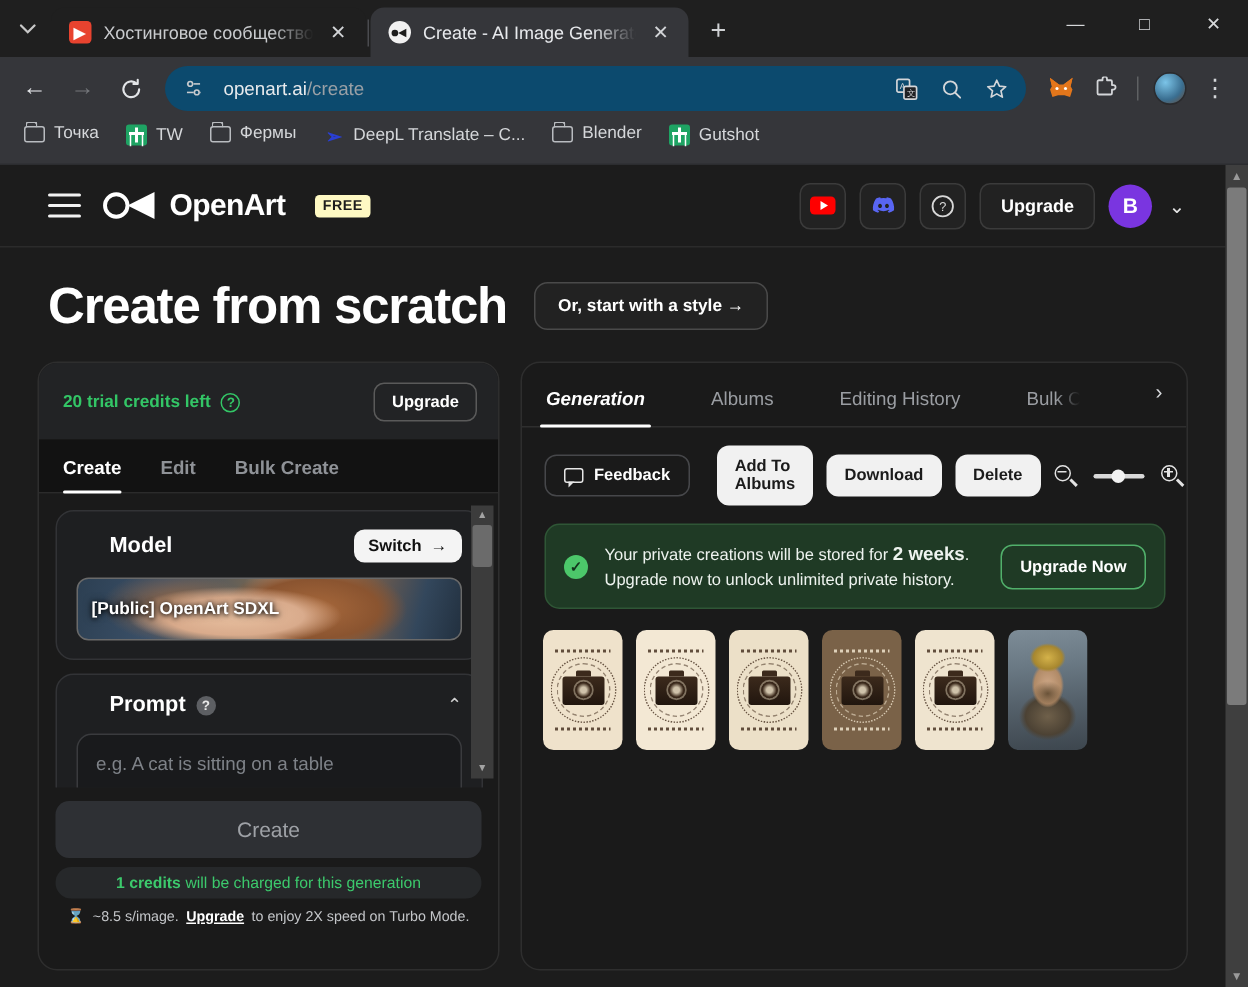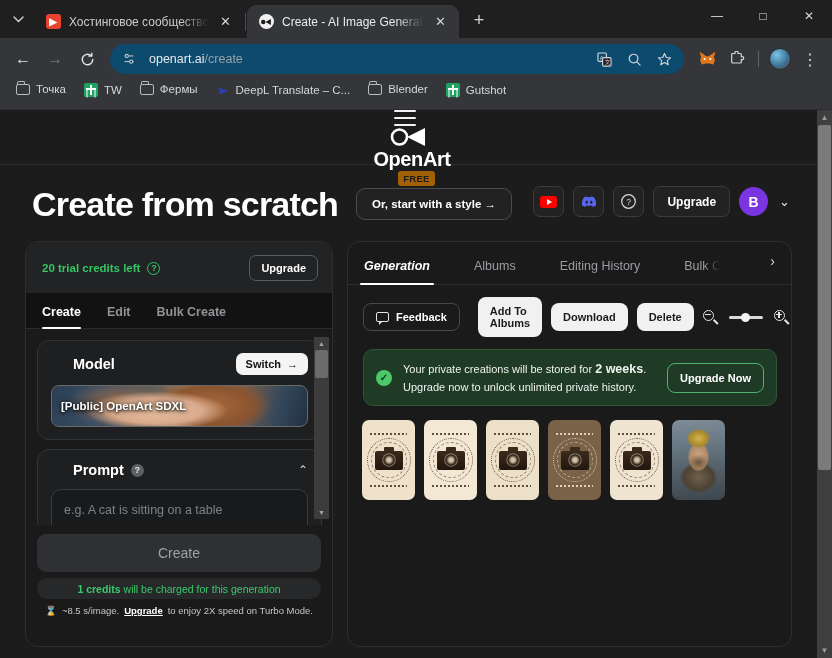--- a/index.html
+++ b/index.html
@@ -150,30 +150,29 @@
   .psb-thumb {
     position: absolute; top: 15px; left: 1px; width: 13px; height: 345px;
     background: #7b7b7b; border-radius: 2px;
   }
   .psb-arrow.bottom { position:absolute; bottom:0; left:0; width:15px; }
 
   .site-header {
     height: 55px; background: #1c1c1c; display: flex; align-items: center;
     padding: 0 25px 0 32px; border-bottom: 1px solid #2b2b2b;
     margin-right: 15px;
-    flex-direction: column;
   }
   .burger { width: 22px; height: 16px; display:flex; flex-direction:column;
     justify-content: space-between; flex:none; margin-right: 14px;}
   .burger i { display:block; height: 2px; background: #f2f2f2; border-radius: 1px; }
   .logo-mark { width: 38px; height: 22px; flex:none; margin-right: 7px;}
   .logo-text { font-size: 20px; font-weight: 700; color: #fff; letter-spacing: -0.4px; }
   .free-badge {
-    background: #a16207; color: #1c1c1c; font-size: 9.5px; font-weight: 700;
-    padding: 2px 5px; border-radius: 3px; margin-left: 9px; letter-spacing: 0.3px;
+    background: #fef9c3; color: #1c1c1c; font-size: 9.5px; font-weight: 700;
+    padding: 2px 5px; border-radius: 3px; margin-left: 20px; letter-spacing: 0.3px;
   }
   .hdr-right { margin-left: auto; display: flex; align-items: center; gap: 9px; }
   .hdr-btn {
     width: 31px; height: 31px; border: 1px solid #3b3b3b; border-radius: 7px;
     display: flex; align-items: center; justify-content: center; background: #222;
   }
   .yt-ico { width: 17px; height: 12px; background: #ff0000; border-radius: 3px;
     display:flex; align-items:center; justify-content:center;}
   .yt-ico::after { content:''; border-left: 5px solid #fff; border-top: 3.2px solid transparent;
     border-bottom: 3.2px solid transparent; margin-left:1px;}

